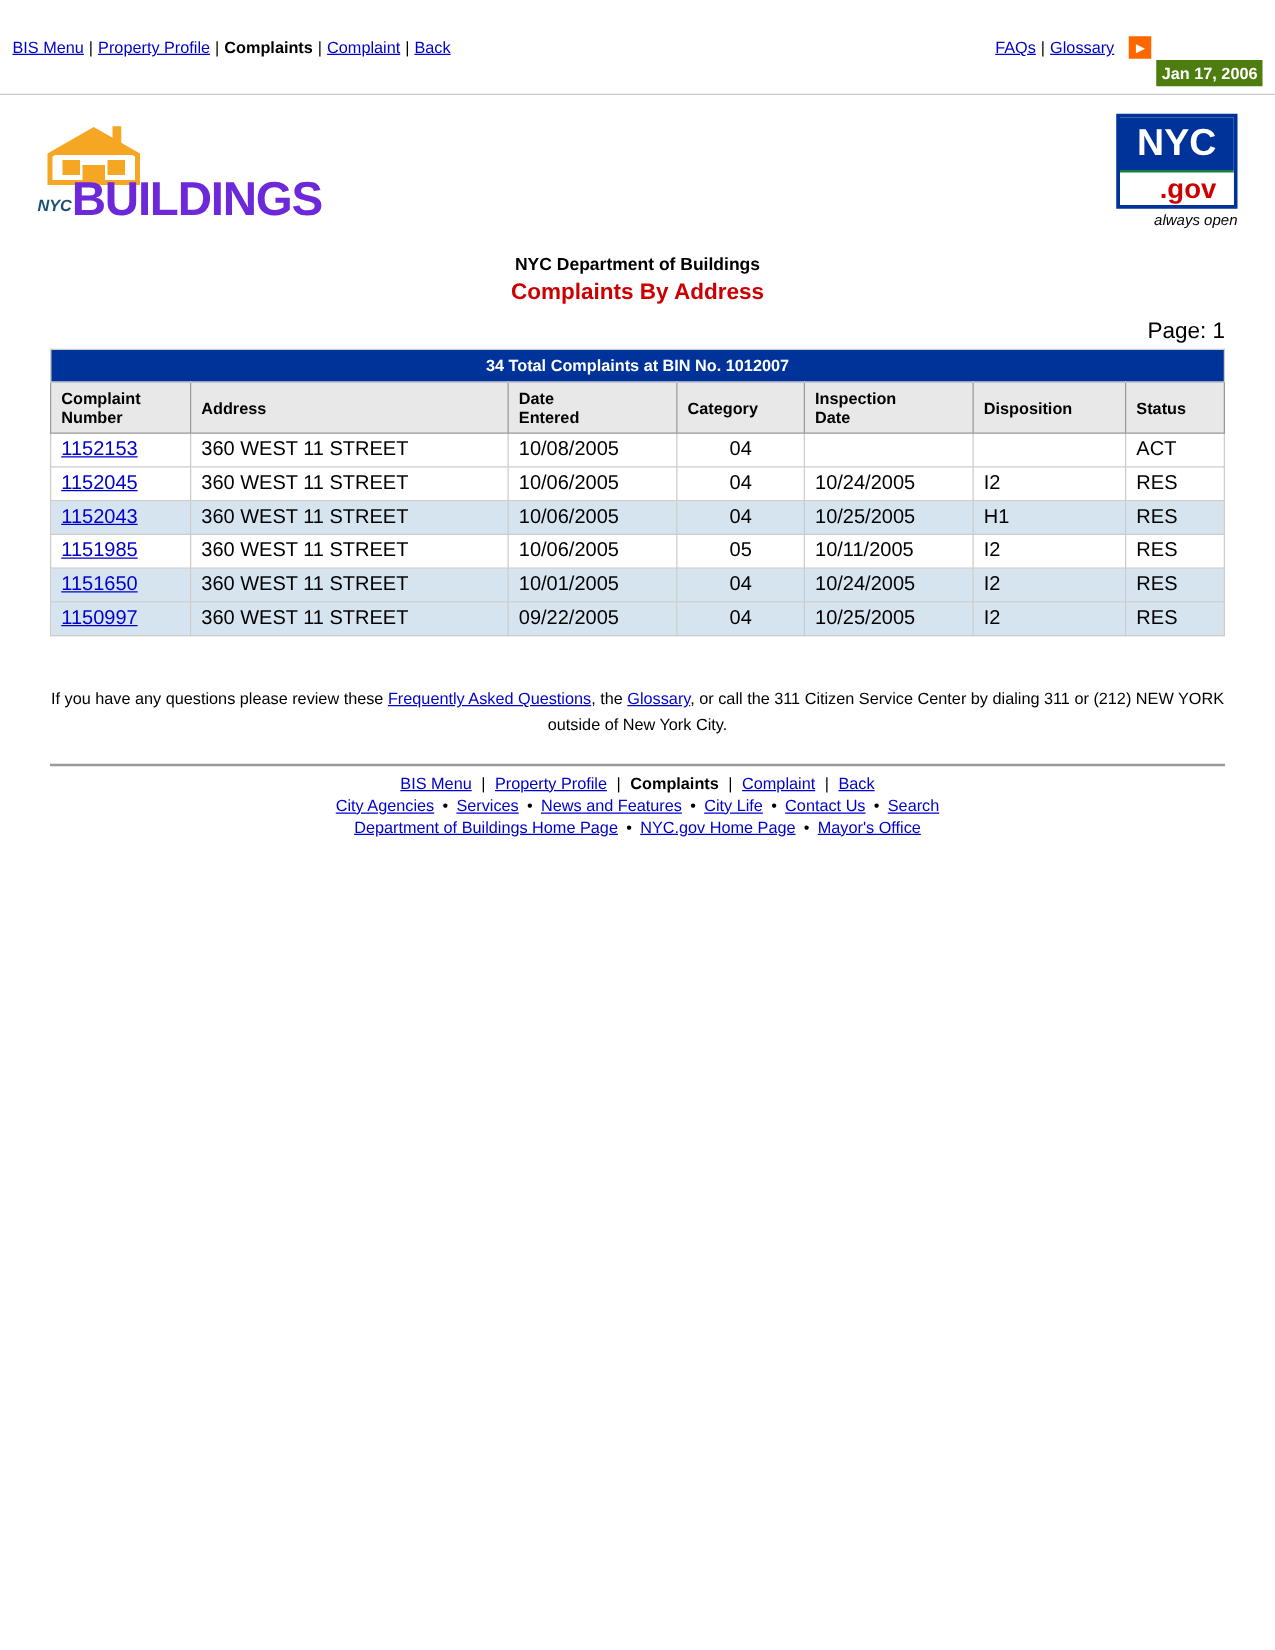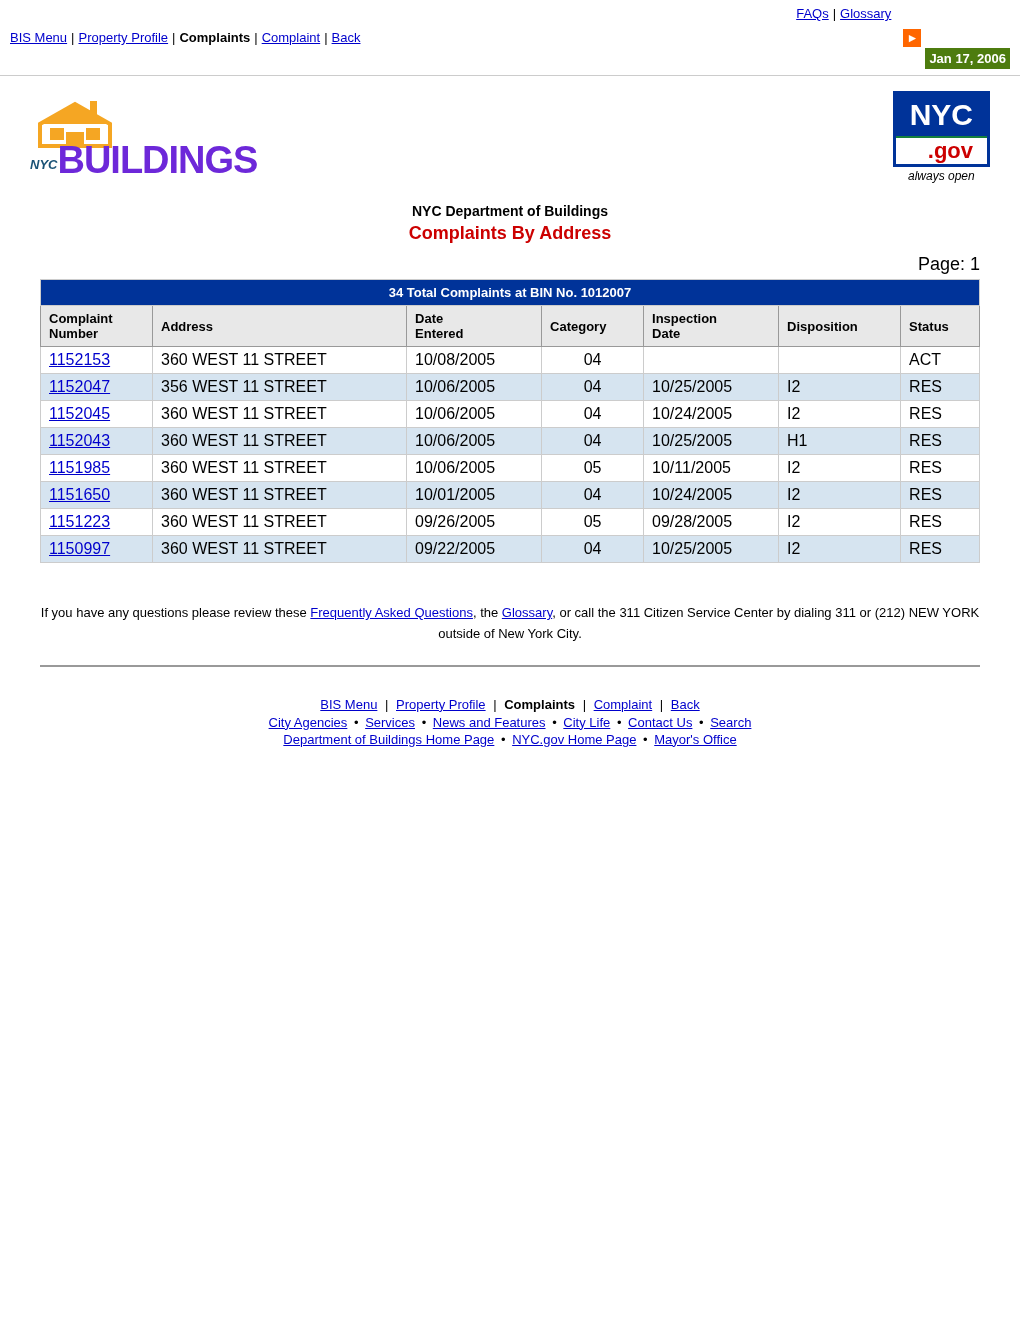--- a/index.html
+++ b/index.html
@@ -27,20 +27,21 @@
       font-size: 13px;
     }
     .top-nav .nav-left {
       display: flex;
       gap: 4px;
       align-items: center;
     }
     .top-nav .nav-right {
       display: flex;
       gap: 4px;
+      align-items: center;
     }
     .top-nav .separator {
       color: #000;
     }
     .top-nav .bold-item {
       font-weight: bold;
       color: #000;
     }
     .date-box {
       background: #4d7c0f;
@@ -156,21 +157,20 @@
 
     
     .footer-nav {
       margin-top: 20px;
       border-top: 2px solid #999;
       padding-top: 6px;
       text-align: center;
     }
     .footer-nav-row {
       margin-bottom: 3px;
-      margin-top: 24px;
     }
     .footer-nav a {
       color: #0000cc;
       text-decoration: underline;
       font-size: 13px;
     }
     .footer-nav .separator {
       color: #000;
       margin: 0 4px;
     }
@@ -240,21 +240,21 @@
 
   <div class="nyc-gov-logo">
     <div style="border:3px solid #003399;display:inline-block;">
       <div style="background:#003399;color:#fff;font-size:30px;font-weight:900;padding:6px 14px;display:flex;align-items:center;gap:0;line-height:1;">
         <span>NYC</span>
       </div>
       <div style="background:#fff;color:#cc0000;font-size:22px;font-weight:900;padding:2px 14px;text-align:right;line-height:1;border-top:2px solid #15803d;">
         <span>.gov</span>
       </div>
     </div>
-    <div style="font-size:12px;color:#000;font-style:italic;text-align:center;margin-top:2px;">always open</div>
+    <div style="font-size:12px;color:#000;font-style:italic;text-align:right;margin-top:2px;">always open</div>
   </div>
 </div>
 
 <div class="main-content">
   <div class="dept-title">NYC Department of Buildings</div>
   <div class="page-title">Complaints By Address</div>
   <div class="page-number">Page: 1</div>
 
   <table class="complaints-table">
     <thead>
@@ -274,29 +274,20 @@
     <tbody id="complaints-tbody">
     <tr class="row-even">
           <td><a href="#">1152153</a></td>
           <td>360 WEST 11 STREET</td>
           <td>10/08/2005</td>
           <td style="text-align: center;">04</td>
           <td></td>
           <td></td>
           <td>ACT</td>
         </tr>
-        <tr class="row-odd">
-          <td><a href="#">1152047</a></td>
-          <td>356 WEST 11 STREET</td>
-          <td>10/06/2005</td>
-          <td style="text-align: center;">04</td>
-          <td>10/25/2005</td>
-          <td>I2</td>
-          <td>RES</td>
-        </tr>
         <tr class="row-even">
           <td><a href="#">1152045</a></td>
           <td>360 WEST 11 STREET</td>
           <td>10/06/2005</td>
           <td style="text-align: center;">04</td>
           <td>10/24/2005</td>
           <td>I2</td>
           <td>RES</td>
         </tr>
         <tr class="row-odd">
@@ -316,29 +307,20 @@
           <td>10/11/2005</td>
           <td>I2</td>
           <td>RES</td>
         </tr>
         <tr class="row-odd">
           <td><a href="#">1151650</a></td>
           <td>360 WEST 11 STREET</td>
           <td>10/01/2005</td>
           <td style="text-align: center;">04</td>
           <td>10/24/2005</td>
-          <td>I2</td>
-          <td>RES</td>
-        </tr>
-        <tr class="row-even">
-          <td><a href="#">1151223</a></td>
-          <td>360 WEST 11 STREET</td>
-          <td>09/26/2005</td>
-          <td style="text-align: center;">05</td>
-          <td>09/28/2005</td>
           <td>I2</td>
           <td>RES</td>
         </tr>
         <tr class="row-odd">
           <td><a href="#">1150997</a></td>
           <td>360 WEST 11 STREET</td>
           <td>09/22/2005</td>
           <td style="text-align: center;">04</td>
           <td>10/25/2005</td>
           <td>I2</td>

